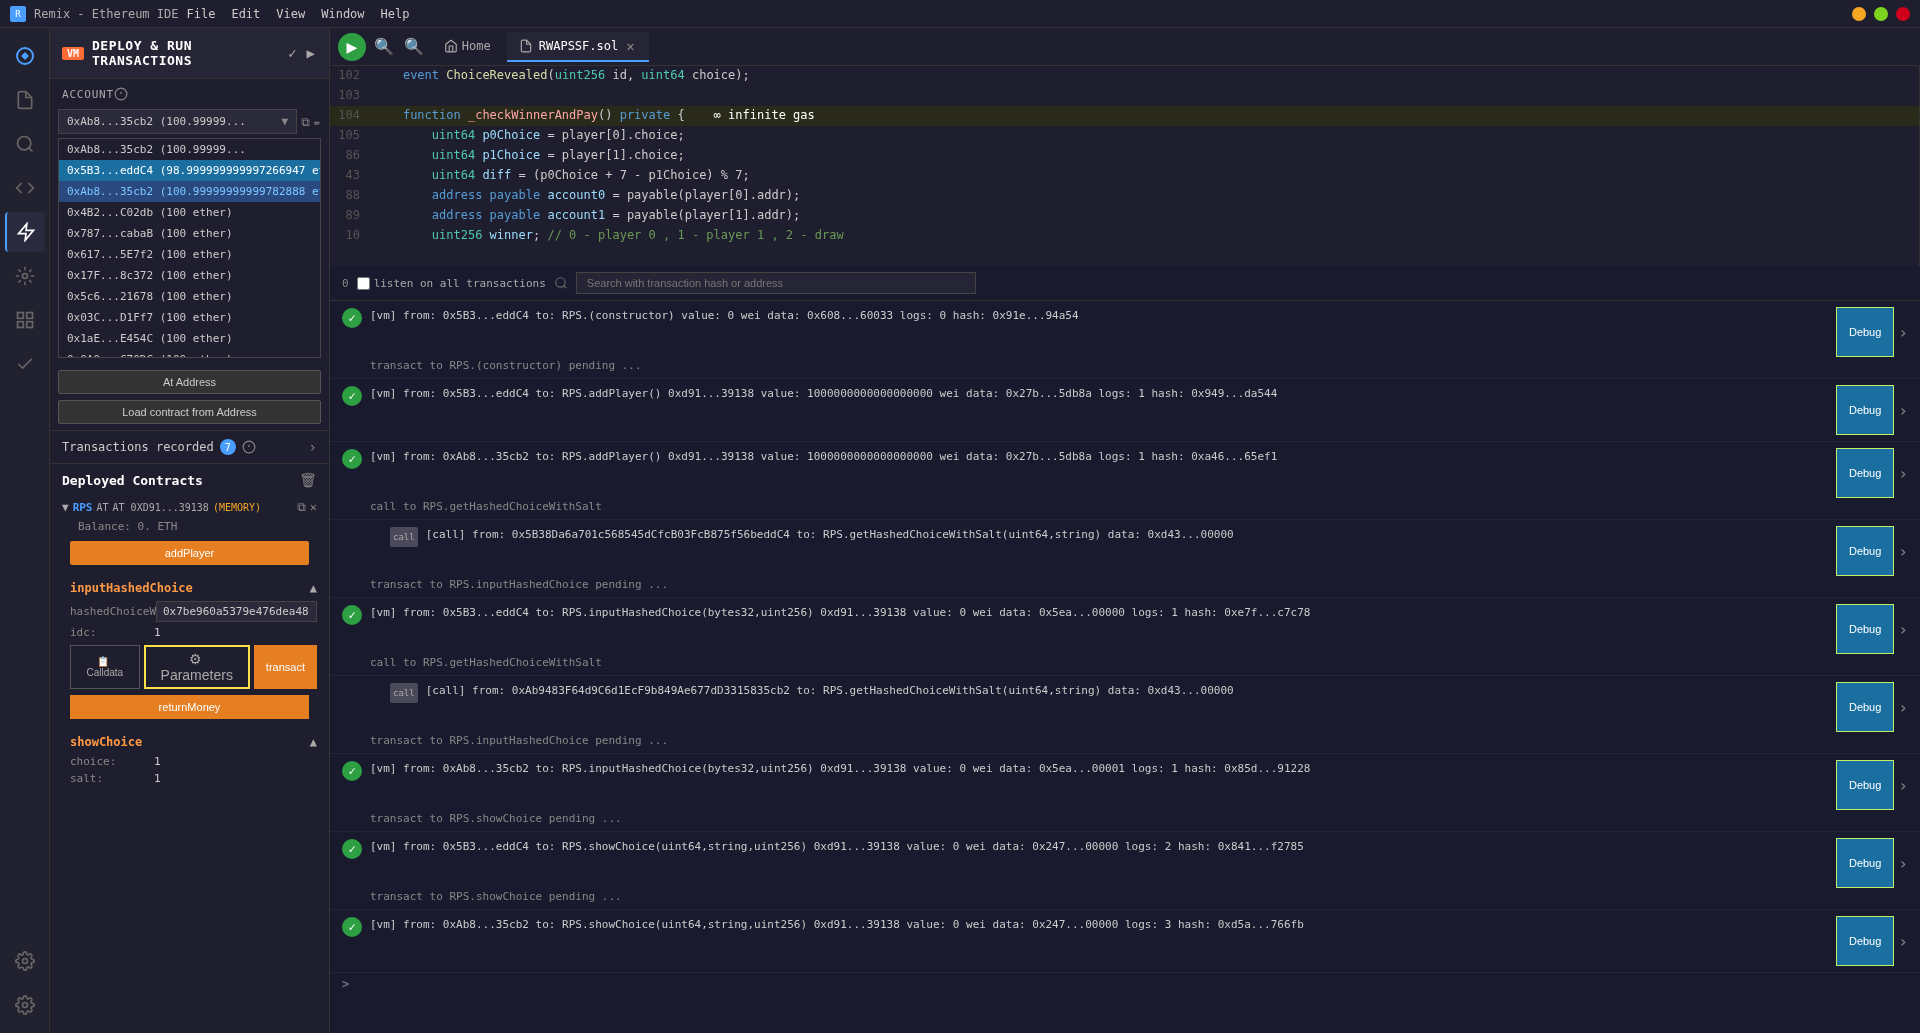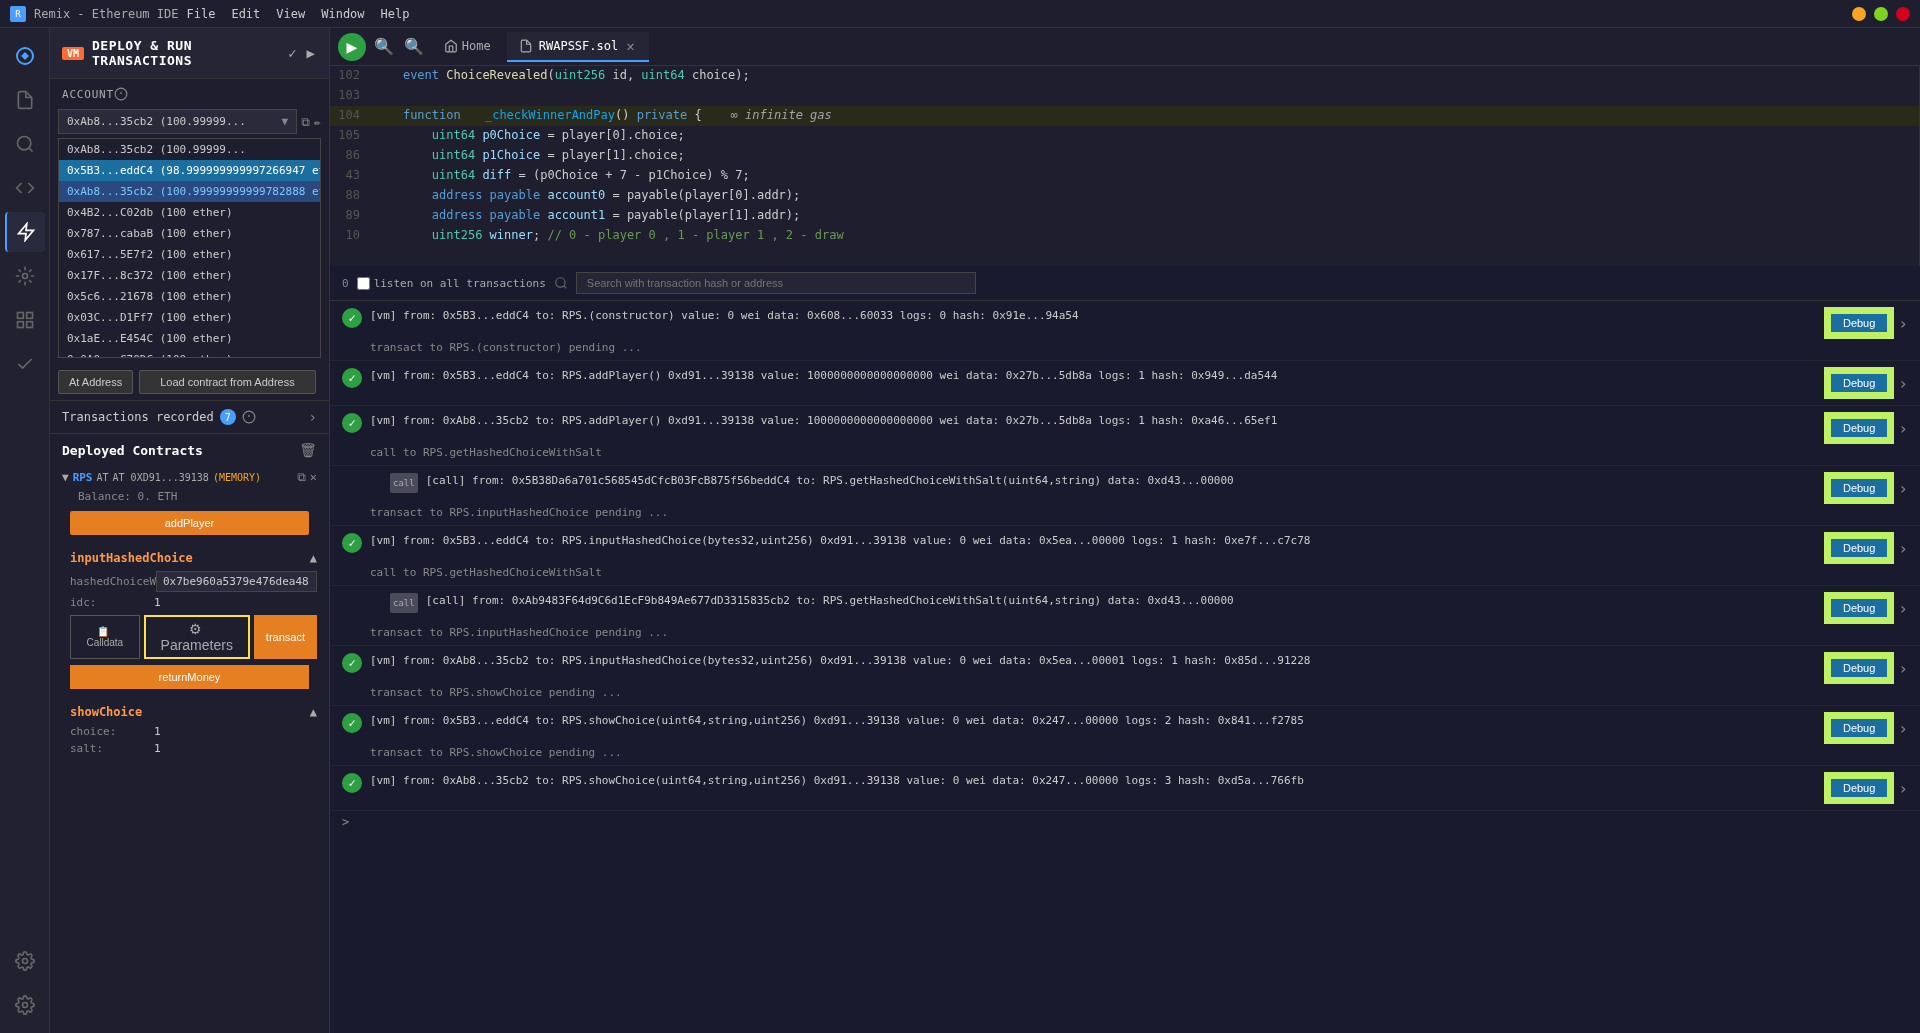--- a/index.html
+++ b/index.html
@@ -37,21 +37,21 @@
     .vm-badge { background: #ff6b35; color: white; font-size: 10px; padding: 1px 5px; border-radius: 2px; font-weight: bold; }
 
     
     .section-header { padding: 8px 12px; display: flex; align-items: center; justify-content: flex-start; color: #aaa; font-size: 11px; text-transform: uppercase; letter-spacing: 0.8px; }
     .account-item { padding: 4px 8px; font-size: 11px; color: #ccc; cursor: pointer; white-space: nowrap; overflow: hidden; }
     .account-item.selected { background: #1a6fa0; color: white; }
     .account-item.highlighted { background: #2a4a7f; color: #7bc8ff; }
 
     
     .at-address-section { padding: 6px 8px; }
-    .at-address-row { display: flex; gap: 6px; }
+    .at-address-row { display: flex; gap: 6px; flex-direction: column; }
     .at-address-btn { background: #333; border: 1px solid #555; color: #ccc; padding: 5px 10px; font-size: 11px; cursor: pointer; border-radius: 2px; }
     .load-contract-btn { background: #333; border: 1px solid #555; color: #ccc; padding: 5px 20px; font-size: 11px; cursor: pointer; border-radius: 2px; }
 
     
     .transactions-recorded { padding: 8px 12px; display: flex; align-items: center; justify-content: space-between; border-top: 1px solid #333; }
     .transactions-recorded-left { display: flex; align-items: center; gap: 6px; }
     .tx-badge { background: #4a9eff; color: white; border-radius: 50%; width: 16px; height: 16px; display: flex; align-items: center; justify-content: center; font-size: 10px; }
     .chevron-right { color: #888; font-size: 14px; cursor: pointer; }
 
     
@@ -115,21 +115,21 @@
 
     
     .tx-entry { padding: 6px 12px; border-bottom: 1px solid #252535; }
     .tx-row { display: flex; align-items: flex-start; gap: 8px; }
     .tx-status-icon { width: 20px; height: 20px; border-radius: 50%; display: flex; align-items: center; justify-content: center; font-size: 12px; flex-shrink: 0; margin-top: 1px; }
     .tx-status-icon.success { background: #2ea043; color: white; }
     .tx-status-icon.call { background: #4a4a5a; color: #aaa; font-size: 9px; padding: 2px 3px; border-radius: 2px; width: auto; margin-left: 48px; }
     .tx-text { color: #ccc; font-size: 11px; flex: 1; line-height: 1.6; }
     .tx-sub { color: #888; font-size: 11px; padding-left: 28px; padding-top: 2px; }
     .tx-actions { display: flex; align-items: center; gap: 4px; flex-shrink: 0; }
-    .debug-btn { background: #1a6fa0; border: 7px solid #bef264; color: white; padding: 3px 12px; font-size: 11px; cursor: pointer; }
+    .debug-btn { background: #1a6fa0; border: 1px solid #bef264; color: white; padding: 18px 12px; font-size: 11px; cursor: pointer; }
     .expand-btn { color: #888; cursor: pointer; font-size: 16px; }
 
     
     ::-webkit-scrollbar { width: 6px; height: 6px; }
     ::-webkit-scrollbar-track { background: #1a1a2e; }
     ::-webkit-scrollbar-thumb { background: #444; border-radius: 3px; }
     .copy-icon { color: #888; cursor: pointer; font-size: 12px; }
     .pencil-icon { color: #888; cursor: pointer; font-size: 12px; }
 
     .cursor-prompt { color: #888; padding: 4px 12px; font-size: 12px; }
@@ -392,21 +392,21 @@
         <div class="line-row">
           <span class="line-num">102</span>
           <span class="line-content">    <span style="color:#569cd6;">event</span> <span style="color:#dcdcaa;">ChoiceRevealed</span>(<span style="color:#4ec9b0;">uint256</span> id, <span style="color:#4ec9b0;">uint64</span> choice);</span>
         </div>
         <div class="line-row">
           <span class="line-num">103</span>
           <span class="line-content"></span>
         </div>
         <div class="line-row highlight-line">
           <span class="line-num">104</span>
-          <span class="line-content">    <span style="color:#569cd6;">function</span> <span style="color:#0ea5e9;margin-left:17px;">_checkWinnerAndPay</span>() <span style="color:#569cd6;">private</span> {    <span style="color:#a3a3a3;font-style:italic;">∞ infinite gas</span></span>
+          <span class="line-content">    <span style="color:#569cd6;">function</span> <span style="color:#fca5a5;">_checkWinnerAndPay</span>() <span style="color:#569cd6;">private</span> {    <span style="color:#ffffff;">∞ infinite gas</span></span>
         </div>
         <div class="line-row">
           <span class="line-num">105</span>
           <span class="line-content">        <span style="color:#4ec9b0;">uint64</span> <span style="color:#9cdcfe;">p0Choice</span> = player[0].choice;</span>
         </div>
         <div class="line-row">
           <span class="line-num">86</span>
           <span class="line-content">        <span style="color:#4ec9b0;">uint64</span> <span style="color:#9cdcfe;">p1Choice</span> = player[1].choice;</span>
         </div>
         <div class="line-row">

